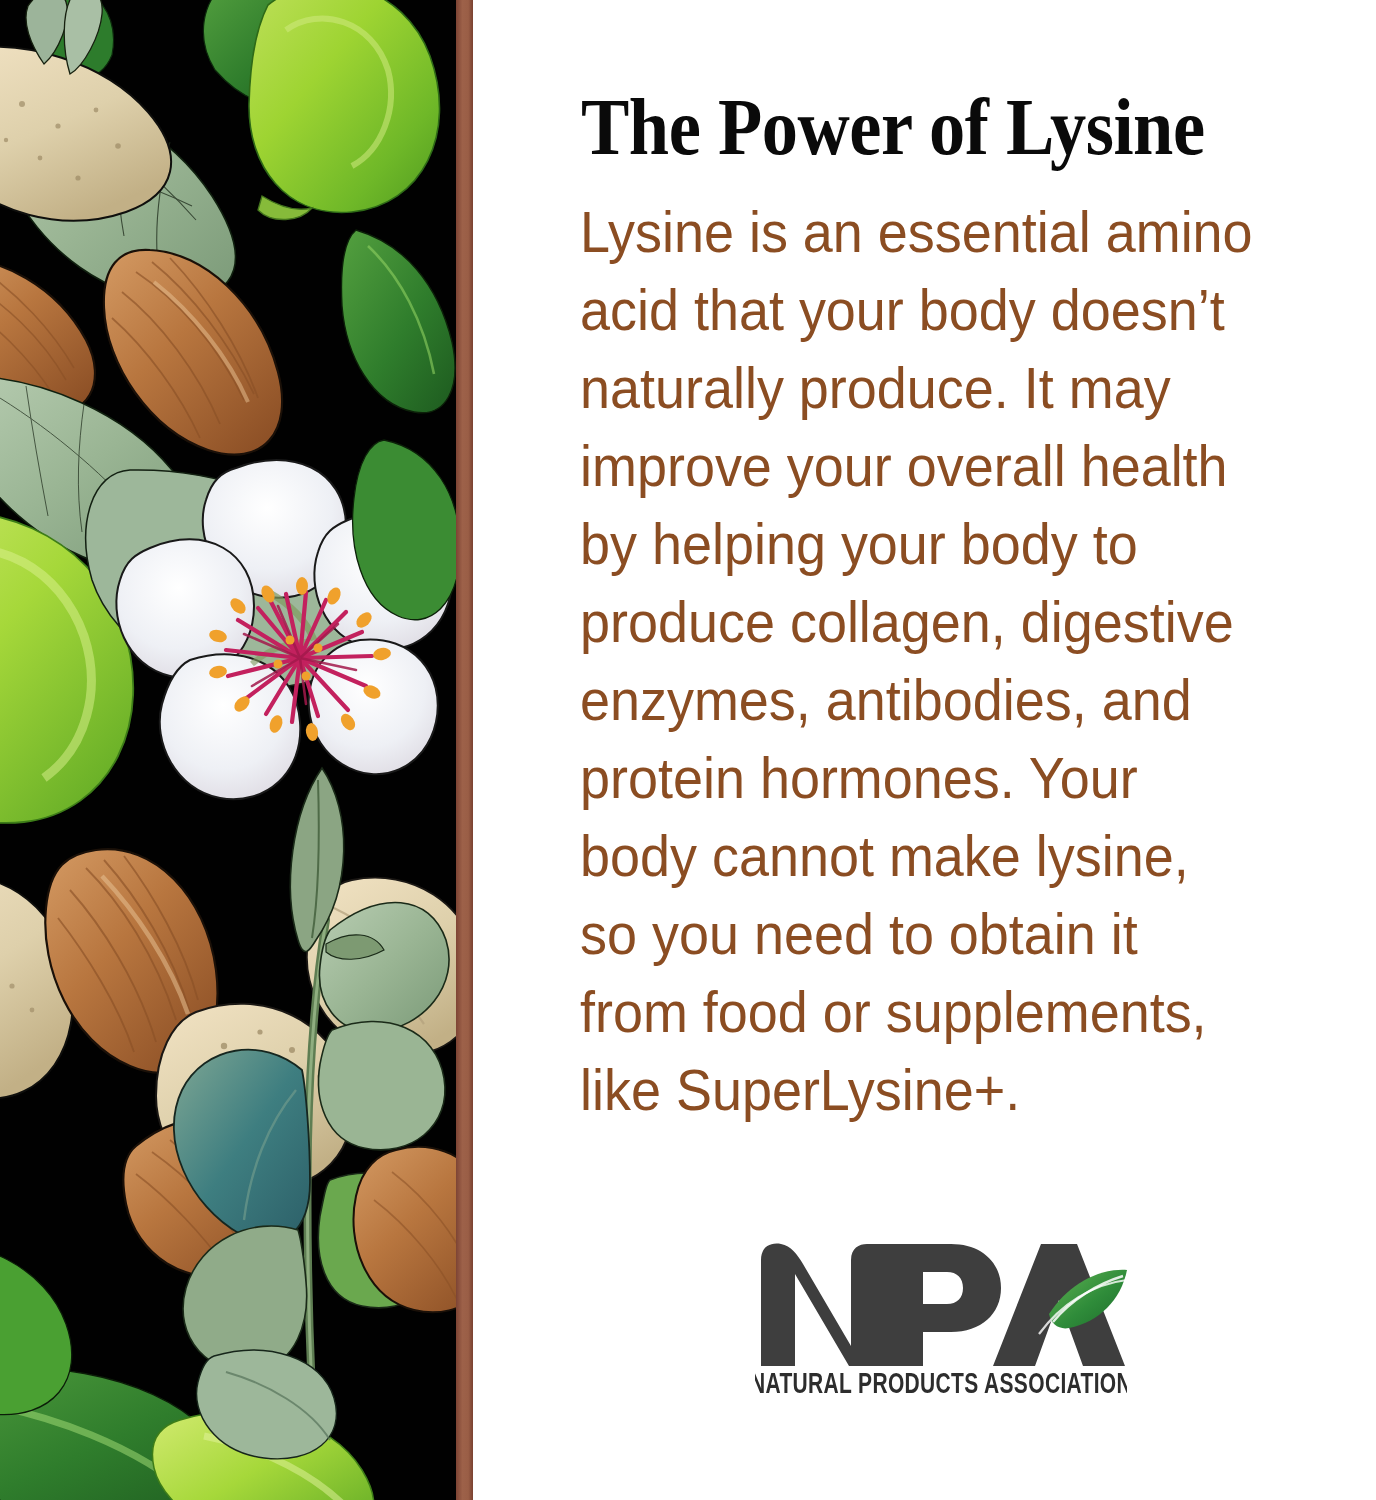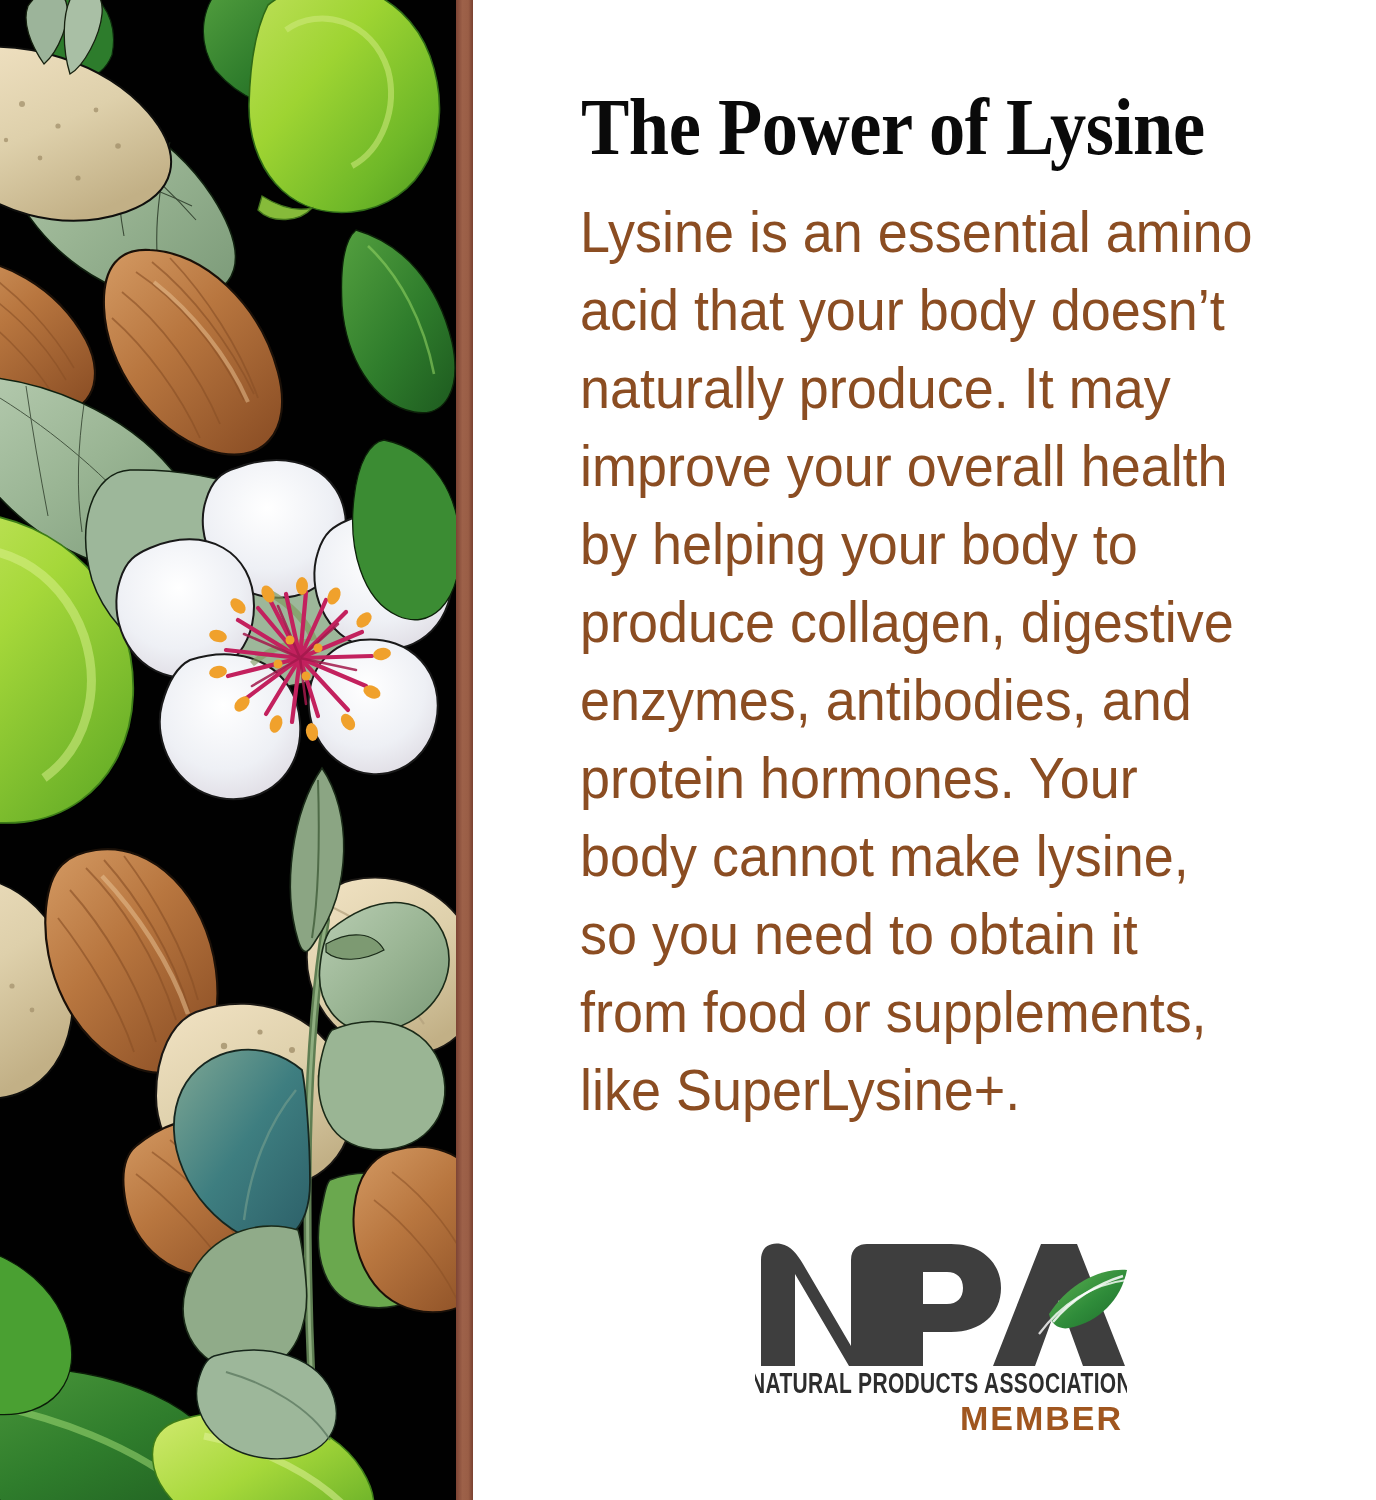--- a/index.html
+++ b/index.html
@@ -374,21 +374,16 @@
         <path d="M298,80 C316,58 342,42 368,34" fill="none" stroke="#ffffff" stroke-width="2.4" opacity="0.85"></path>
         <path d="M284,92 C306,62 338,42 372,38" fill="none" stroke="#ffffff" stroke-width="2.2" opacity="0.8"></path>
       </svg>
 
       <div class="npa-assoc">
         <svg viewBox="0 0 372 34" preserveAspectRatio="xMidYMid meet">
           <text x="186" y="27" text-anchor="middle" fill="#2d2d2d" font-family="Liberation Sans, sans-serif" font-weight="bold" font-size="30" transform="scale(0.70,1)" transform-origin="186 27" letter-spacing="0.5" style="text-transform:uppercase;font-variant:small-caps;">Natural Products Association</text>
         </svg>
       </div>
 
-      <div class="npa-member">
-        <svg viewBox="0 0 372 36" preserveAspectRatio="xMidYMid meet">
-          <text x="368" y="30" text-anchor="end" fill="#a0561f" font-family="Liberation Sans, sans-serif" font-weight="bold" font-size="34" letter-spacing="2">MEMBER</text>
-        </svg>
-      </div>
 
     </div>
   </div>
 </div>
 
 </body></html>

